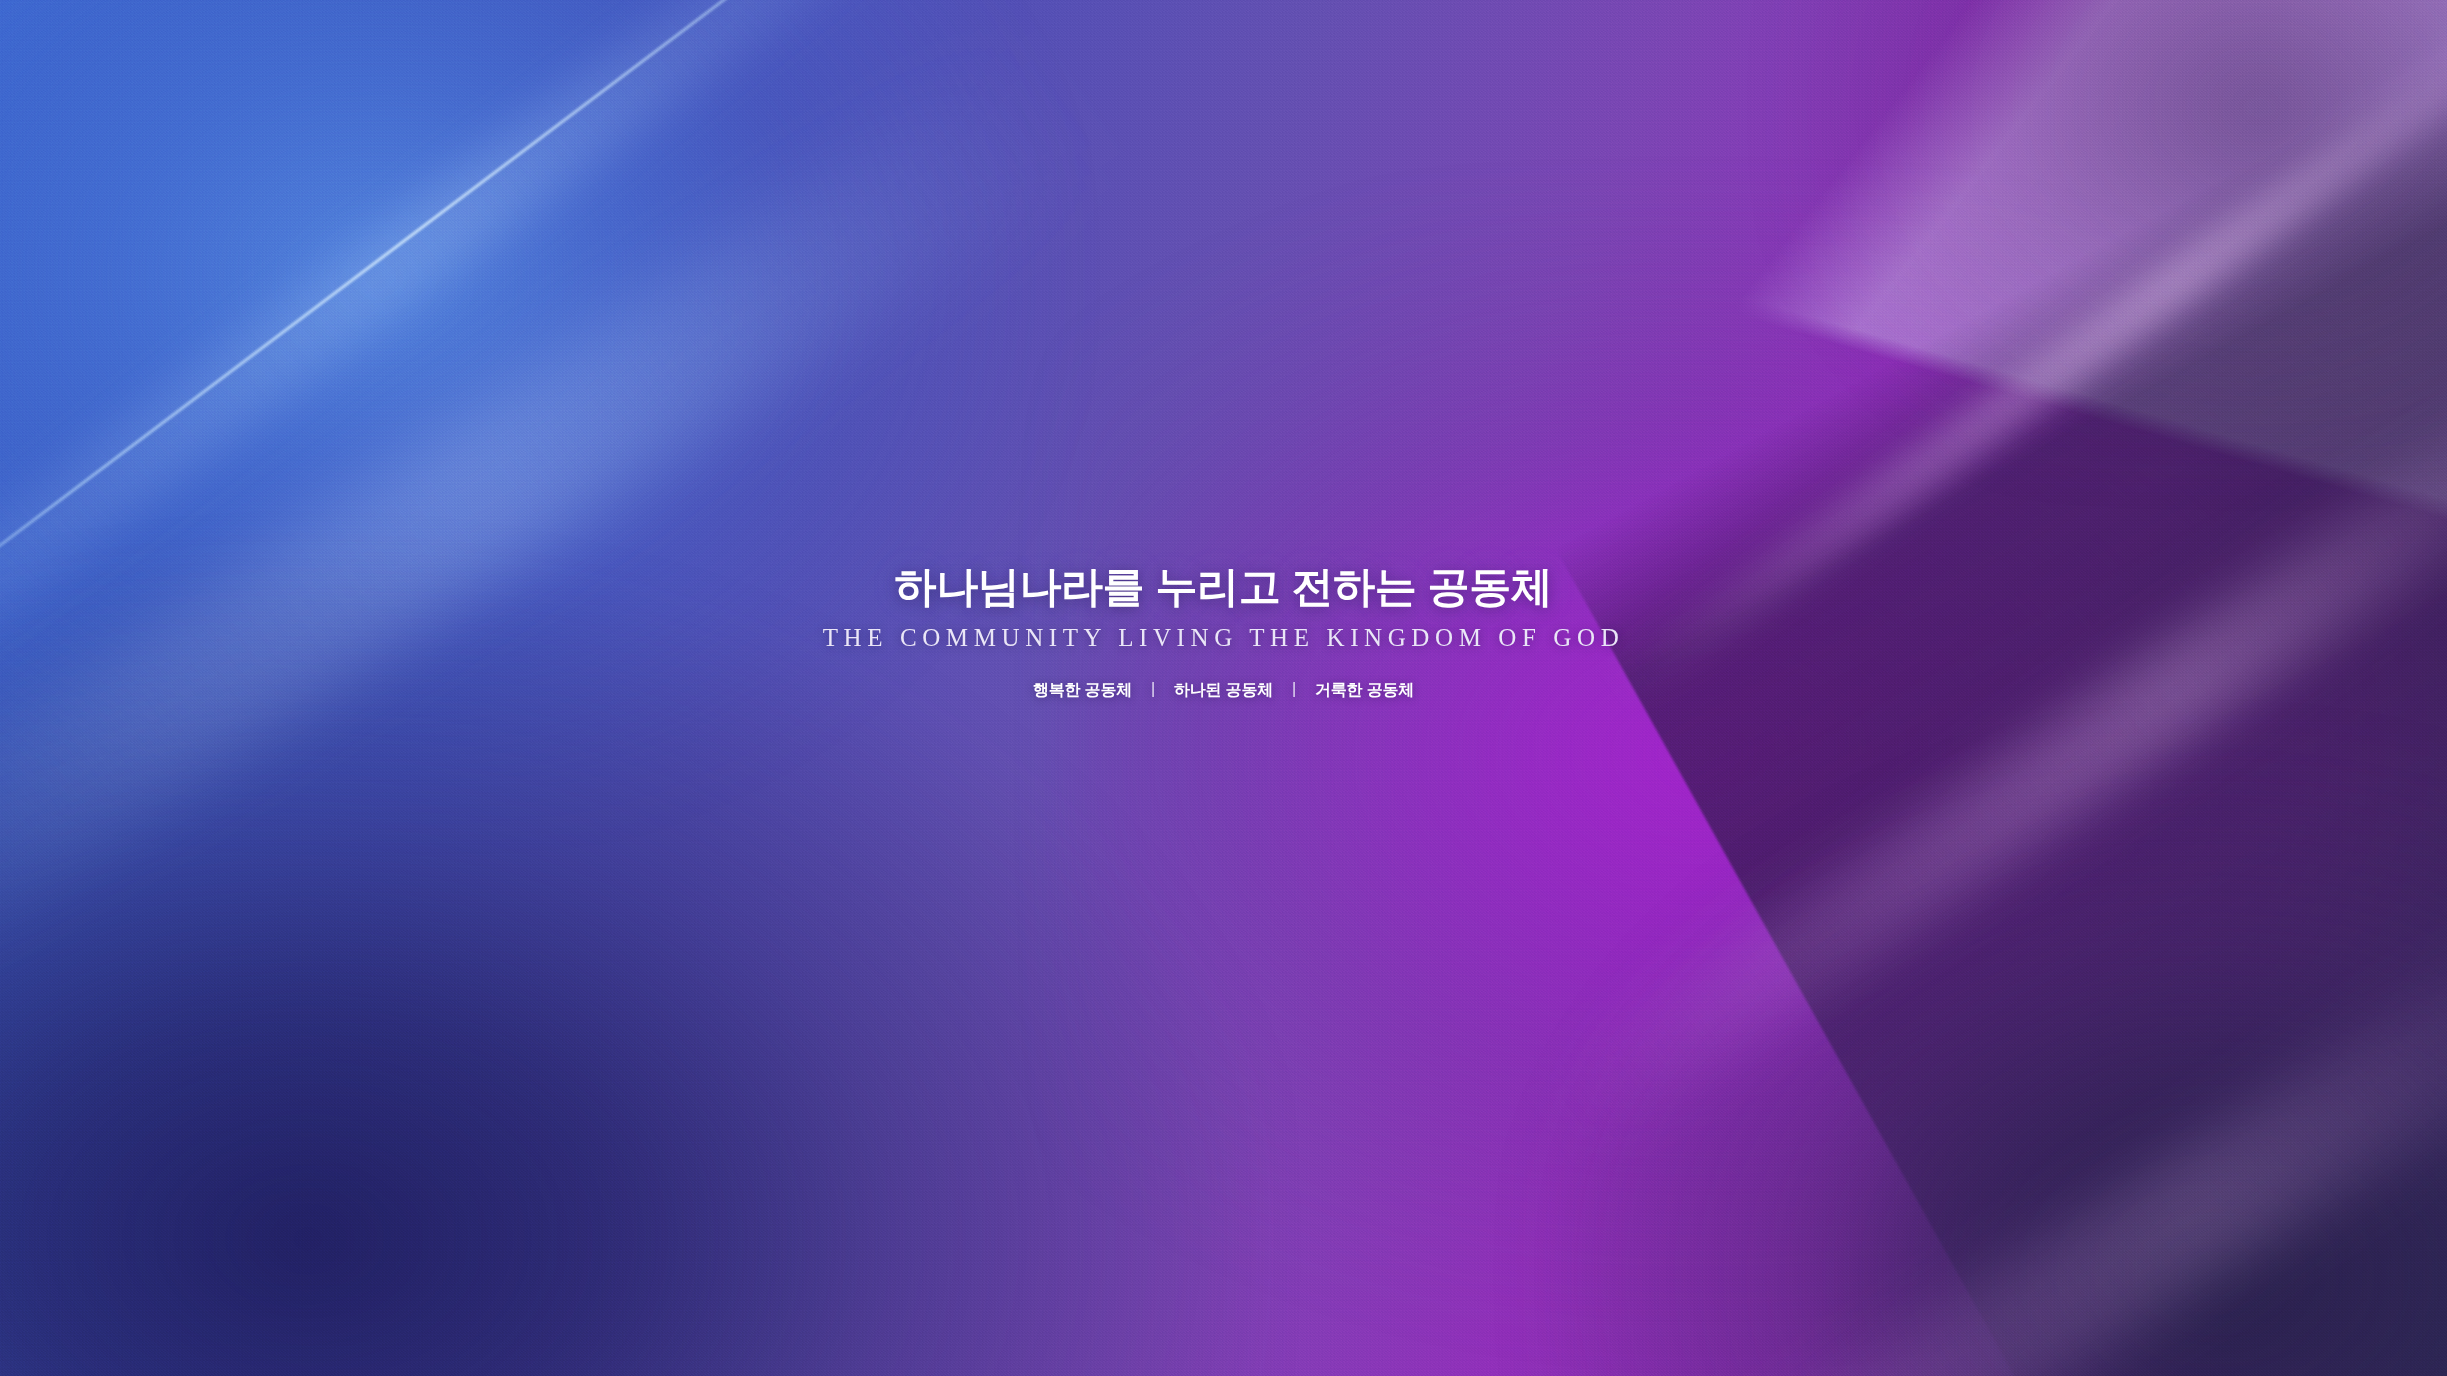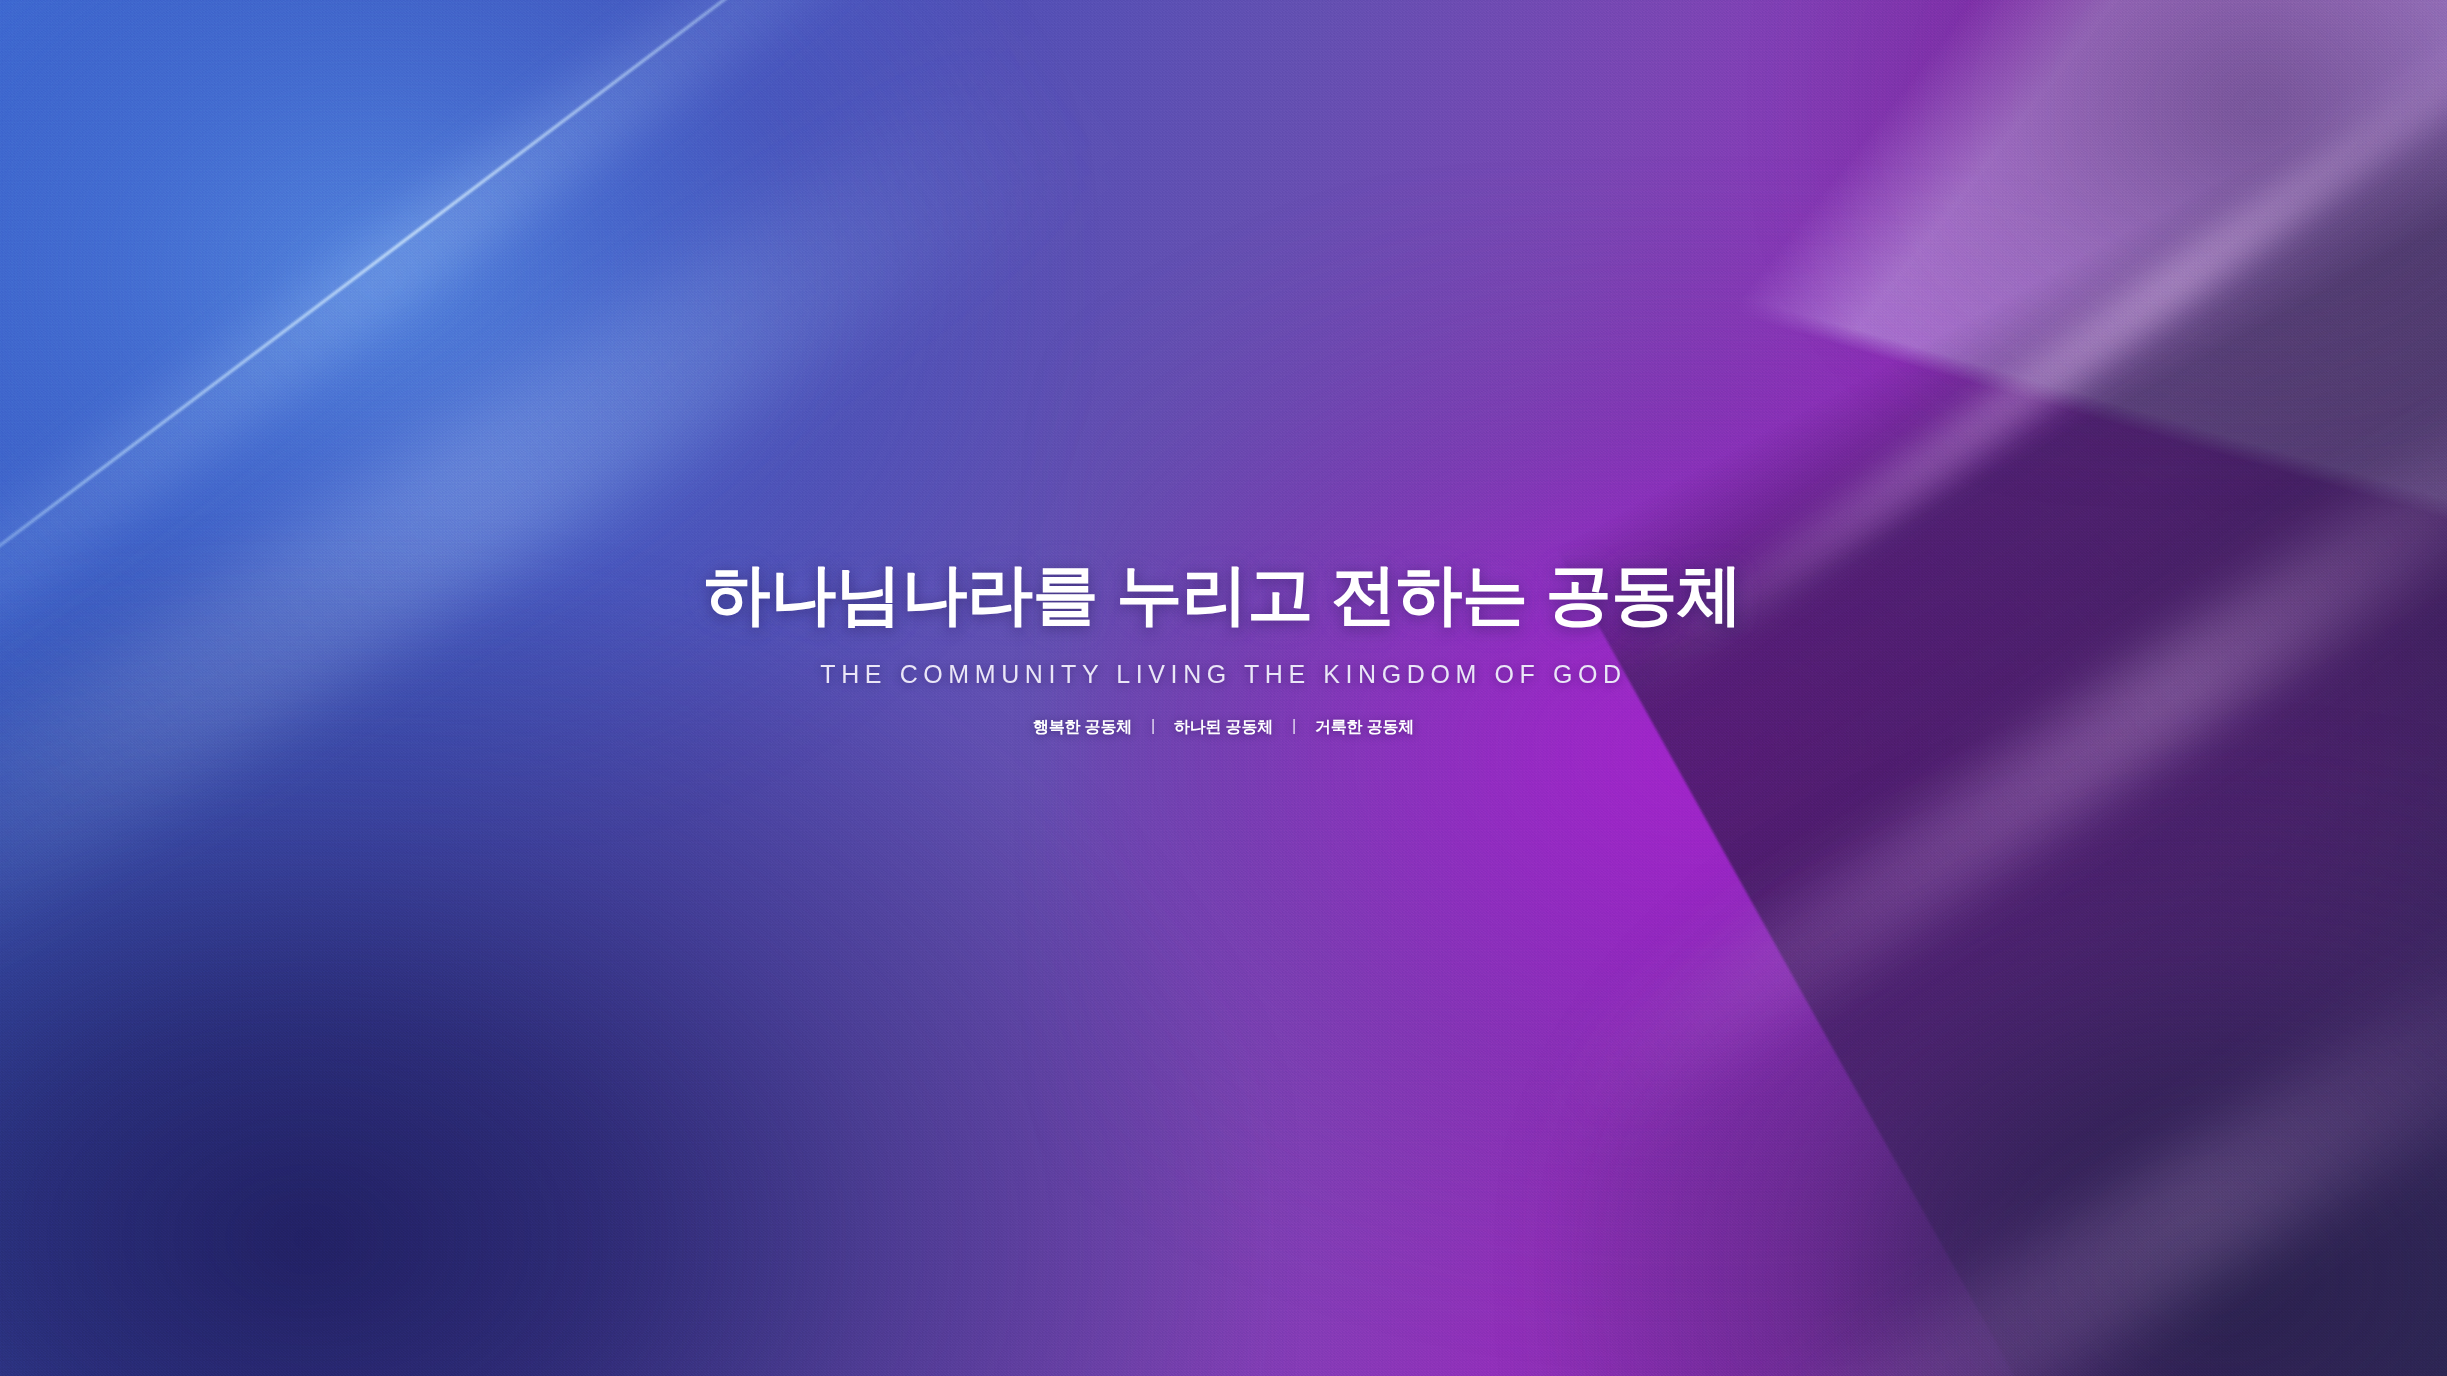--- a/index.html
+++ b/index.html
@@ -250,34 +250,35 @@
     top:556px;
     display:flex;
     flex-direction:column;
     align-items:center;
     text-align:center;
     z-index:6;
   }
 
   .hero-title {
     font-family:"Liberation Sans", "DejaVu Sans", sans-serif;
-    font-size:66px;
+    font-size:42px;
     font-weight:700;
     line-height:1.18;
     color:#ffffff;
     letter-spacing:-0.4px;
     text-shadow:
       0 2px 14px rgba(20,10,60,0.45),
       0 0 30px rgba(150,140,255,0.18);
     white-space:nowrap;
+    margin-top:6px;
   }
 
   .hero-subtitle {
-    margin-top:26px;
-    font-family:Liberation Sans, sans-serif;
+    margin-top:12px;
+    font-family:Liberation Serif, serif;
     font-size:25px;
     font-weight:400;
     color:#eae6f7;
     letter-spacing:5.6px;
     text-shadow:0 1px 8px rgba(20,10,60,0.40);
     white-space:nowrap;
   }
 
   .hero-tagline {
     margin-top:28px;

